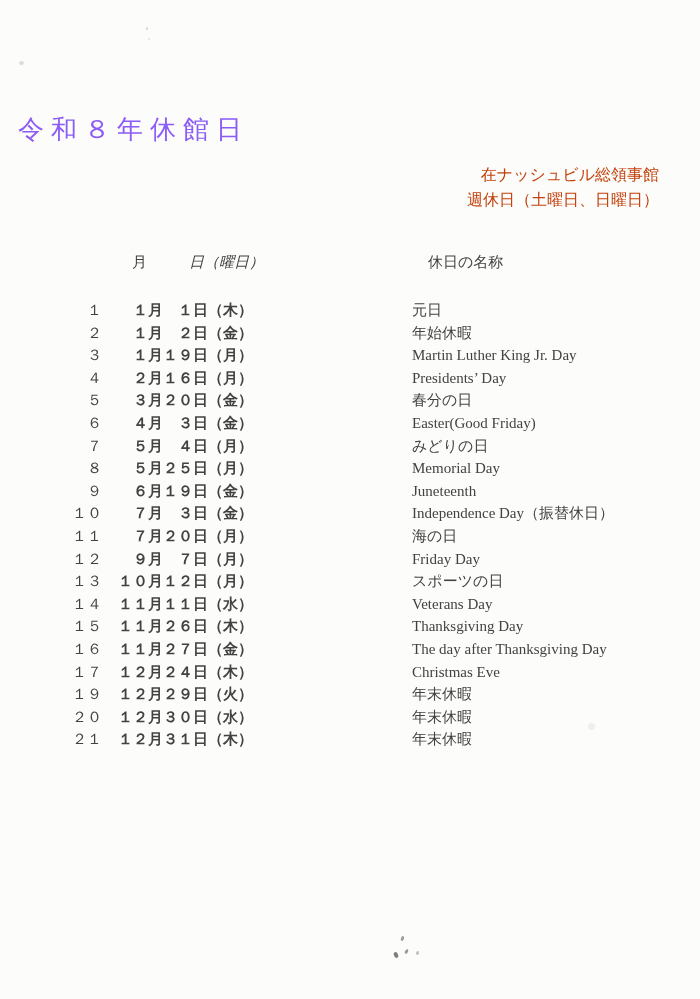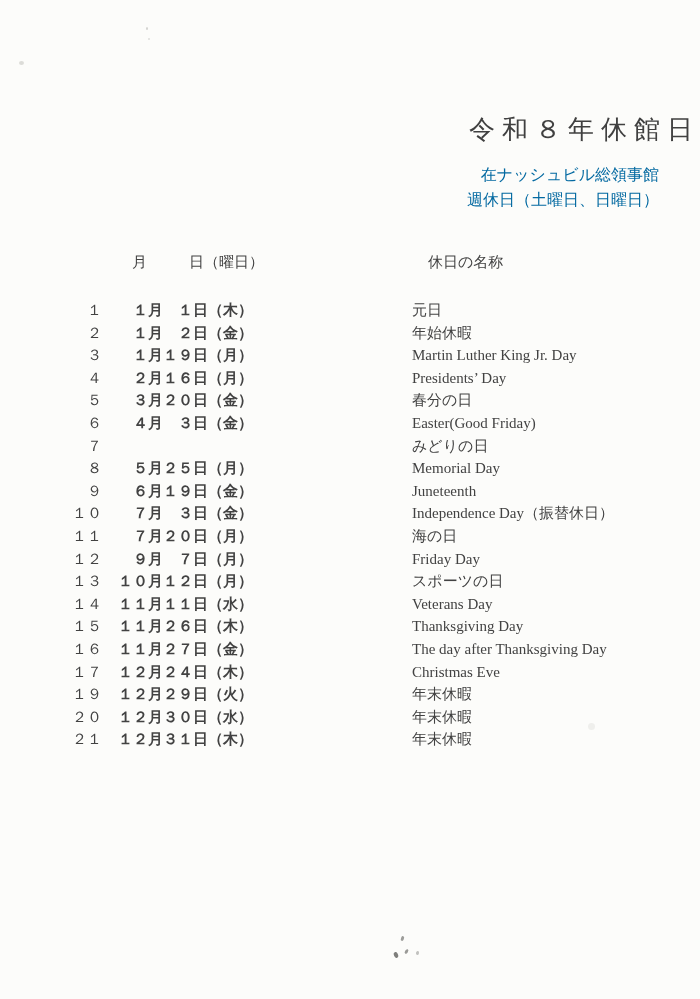--- a/index.html
+++ b/index.html
@@ -11,47 +11,47 @@
     background: #fcfcfa;
     color: #424242;
     font-family: "Liberation Serif", "DejaVu Serif", serif;
     overflow: hidden;
   }
   .doc-title {
     position: absolute;
     top: 112px;
     left: 0;
     right: 0;
-    text-align: right;
+    text-align: left;
     font-size: 26px;
     letter-spacing: 7px;
     padding-left: 18px; 
-    color: #404040;
+    color: #8b5cf6;
     white-space: nowrap;
   }
   .meta-block {
     position: absolute;
     top: 163px;
     right: 41px;
     text-align: right;
     font-size: 16px;
     line-height: 24.5px;
-    color: #0369a1;
+    color: #c2410c;
     white-space: nowrap;
   }
   .header-row {
     position: absolute;
     top: 253px;
     left: 0;
     width: 100%;
     height: 22px;
     font-size: 15px;
   }
   .header-row .h-month { position: absolute; left: 132px; }
-  .header-row .h-day   { position: absolute; left: 189px; }
+  .header-row .h-day   { position: absolute; left: 189px; font-style: italic; }
   .header-row .h-name  { position: absolute; left: 428px; }
   .table-body {
     position: absolute;
     top: 299px;
     left: 0;
     width: 100%;
     font-size: 15px;
   }
   .row {
     position: relative;
@@ -137,20 +137,21 @@
     </div>
 
     <div class="row">
       <span class="idx">６</span>
       <span class="date">　４月　３日（金）</span>
       <span class="name">Easter(Good Friday)</span>
     </div>
 
     <div class="row">
       <span class="idx">７</span>
+      <span class="date">　５月　４日（月）</span>
       <span class="name">みどりの日</span>
     </div>
 
     <div class="row">
       <span class="idx">８</span>
       <span class="date">　５月２５日（月）</span>
       <span class="name">Memorial Day</span>
     </div>
 
     <div class="row">

